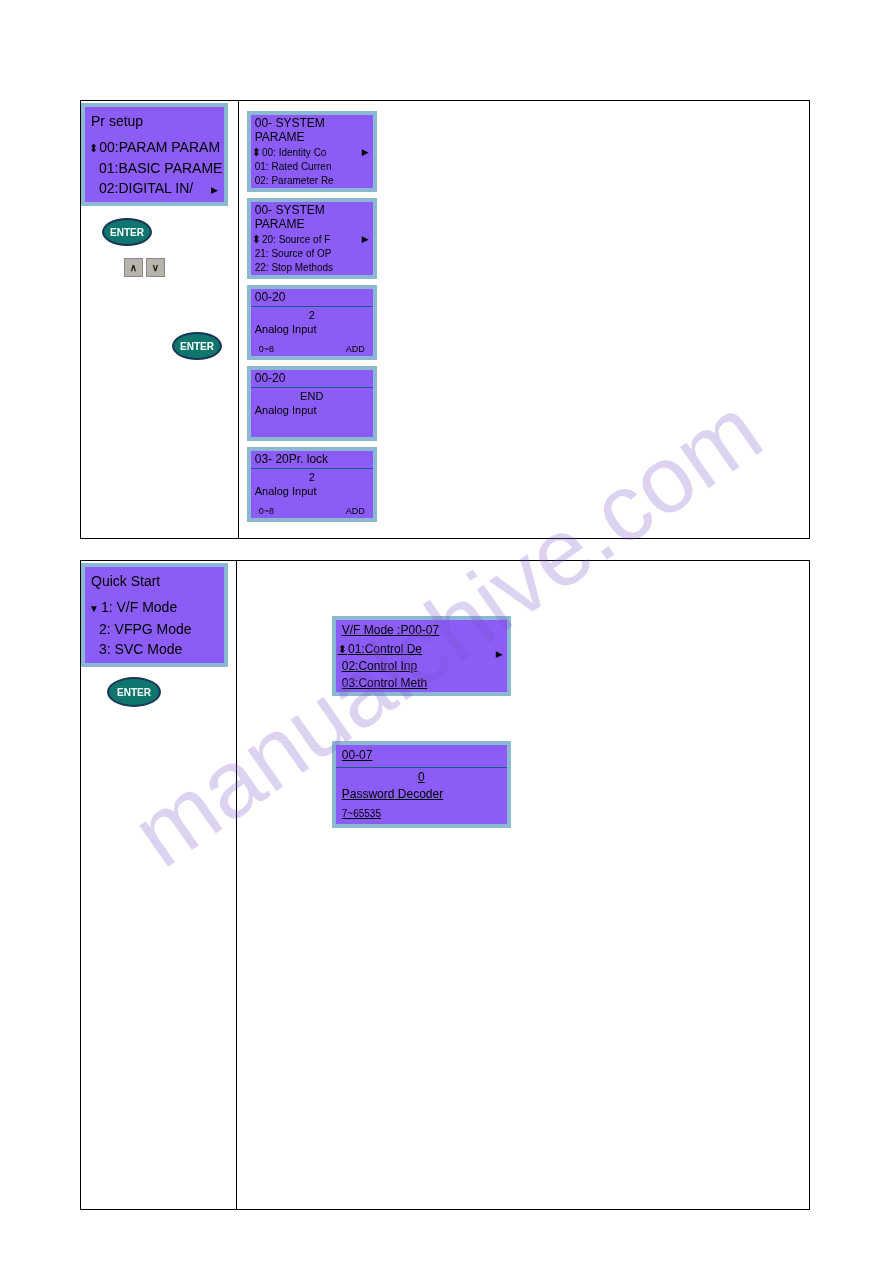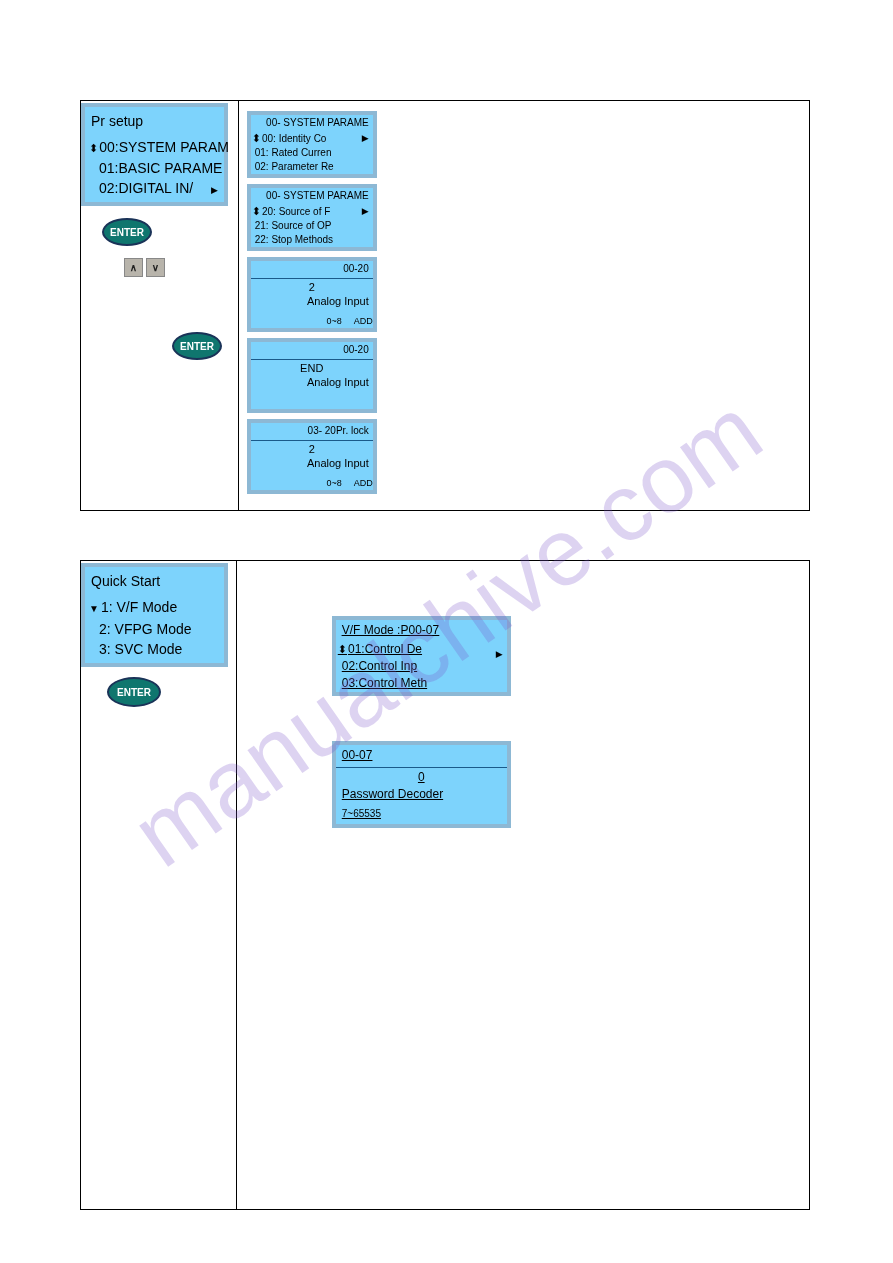--- a/index.html
+++ b/index.html
@@ -31,21 +31,21 @@
     border: 1px solid #000;
     vertical-align: top;
   }
   .tbl1 { top: 100px; left: 80px; width: 730px; }
   .tbl1 .c1 { width: 155px; }
   .tbl1 .c2 { width: 575px; padding: 10px 0 10px 8px; }
   .tbl2 { top: 560px; left: 80px; width: 730px; height: 650px; }
   .tbl2 .c1 { width: 155px; margin-top: 14px; }
   .tbl2 .c2 { width: 575px; padding: 55px 0 0 95px; }
   .lcd {
-    background: #7dd3fc;
+    background: #8b5cf6;
     border: 4px solid #8db8d4;
     color: #000;
     font-family: Arial, sans-serif;
     box-sizing: border-box;
   }
   .lcd.big {
     width: 147px;
     font-size: 14px;
     line-height: 20px;
     padding: 4px 4px;
@@ -60,30 +60,30 @@
   .lcd.big .line.first { padding-left: 0; }
   .lcd.big .arrow-tri { float: right; margin-right: 2px; }
   .lcd.small {
     width: 130px;
     font-size: 10px;
     line-height: 14px;
     margin-bottom: 6px;
   }
   .lcd.small .hdr {
     padding: 1px 4px;
-    font-size: 10px;
+    font-size: 12px;
     display: flex;
-    justify-content: flex-end;
+    justify-content: flex-start;
   }
   .lcd.small .row { padding: 0 4px; white-space: nowrap; }
   .lcd.small .row.first { padding-left: 1px; }
   .lcd.small .sep { border-top: 1px solid #1a5a8a; margin: 1px 0; }
   .lcd.small .big-val { text-align: center; font-size: 11px; }
-  .lcd.small .label { padding: 0 4px; font-size: 11px; text-align: right; }
-  .lcd.small .foot { display: flex; justify-content: flex-end; padding: 0 0; font-size: 9px; margin-top: 6px; gap: 12px; }
+  .lcd.small .label { padding: 0 4px; font-size: 11px; }
+  .lcd.small .foot { display: flex; justify-content: space-between; padding: 0 8px; font-size: 9px; margin-top: 6px; }
   .lcd.med {
     width: 179px;
     font-size: 12px;
     line-height: 17px;
     text-decoration: underline;
   }
   .lcd.med .hdr { padding: 2px 6px; text-decoration: underline; font-size: 12px; }
   .lcd.med .row { padding: 0 6px; position: relative; }
   .lcd.med .row.first { padding-left: 2px; }
   .lcd.med .sep { border-top: 1px solid #1a5a8a; margin: 1px 0; }
@@ -128,21 +128,21 @@
 <body>
 
 <div class="watermark">manualchive.com</div>
 
 <table class="outer-table tbl1">
 <tbody>
       <tr>
 <td class="c1">
   <div class="lcd big">
     <div class="title">Pr setup</div>
-    <div class="line first"><span class="updn"></span><span>00:SYSTEM PARAM</span></div>
+    <div class="line first"><span class="updn"></span><span>00:PARAM PARAM</span></div>
     <div class="line">01:BASIC PARAME</div>
     <div class="line"><span>02:DIGITAL IN/</span><span class="arrow-tri tri-right"></span></div>
   </div>
   <div class="enter-btn">ENTER</div>
   <div class="arrow-keys">
     <div class="arrow-key">∧</div>
     <div class="arrow-key">∨</div>
   </div>
   <div class="enter-btn e2">ENTER</div>
 </td>

